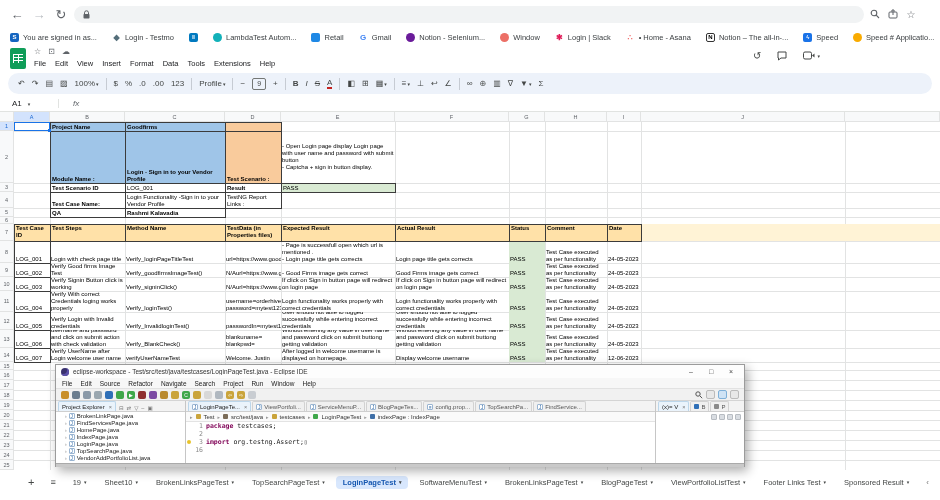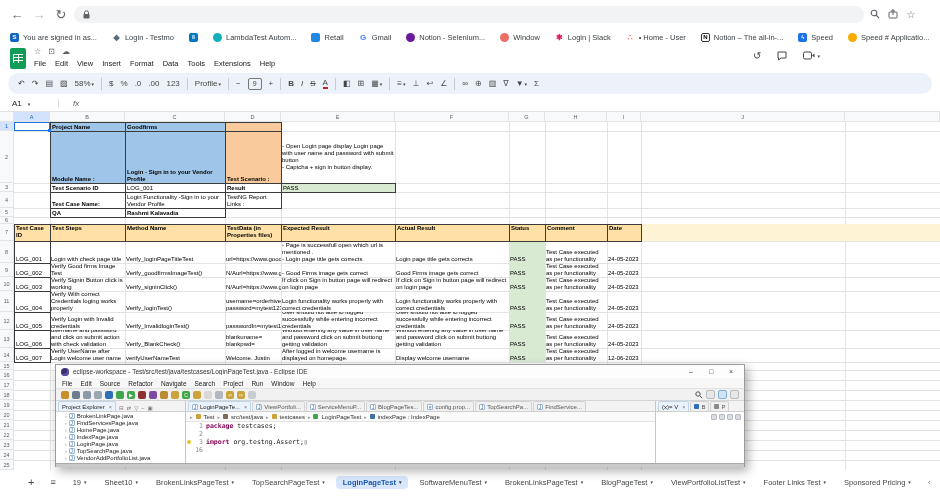--- a/index.html
+++ b/index.html
@@ -186,21 +186,21 @@
     <div class="bm">
       <span class="bm-ic" style="border-radius: 50%; background: rgb(236, 111, 102);"></span>
       <span>Window</span>
     </div>
     <div class="bm">
       <span class="bm-ic" style="background: none; color: rgb(224, 30, 90); font-size: 8px;">✱</span>
       <span>Login | Slack</span>
     </div>
     <div class="bm">
       <span class="bm-ic" style="background: none; color: rgb(240, 106, 106); font-size: 8px;">∴</span>
-      <span>• Home - User</span>
+      <span>• Home - Asana</span>
     </div>
     <div class="bm">
       <span class="bm-ic" style="background: rgb(255, 255, 255); border: 1px solid rgb(51, 51, 51); color: rgb(0, 0, 0);">N</span>
       <span>Notion – The all-in-...</span>
     </div>
     <div class="bm">
       <span class="bm-ic" style="background: rgb(26, 115, 232);">ϟ</span>
       <span>Speed</span>
     </div>
     <div class="bm">
@@ -252,21 +252,21 @@
       <span class="ti">
         <span>↷</span>
       </span>
       <span class="ti">
         <span>▤</span>
       </span>
       <span class="ti">
         <span>▨</span>
       </span>
       <span class="ti">
-        <span>58%</span>
+        <span>100%</span>
         <span class="caret">▾</span>
       </span>
       <span class="tsep"></span>
       <span class="ti">
         <span>$</span>
       </span>
       <span class="ti">
         <span>%</span>
       </span>
       <span class="ti">
@@ -910,17 +910,17 @@
     </div>
     <div class="stab">
       <span>ViewPortfolioListTest</span>
       <span class="caret">▾</span>
     </div>
     <div class="stab">
       <span>Footer Links Test</span>
       <span class="caret">▾</span>
     </div>
     <div class="stab">
-      <span>Sponsored Pricing</span>
+      <span>Sponsored Result</span>
       <span class="caret">▾</span>
     </div>
     <span class="tabnav">‹</span>
   </div>
 
 </body></html>

